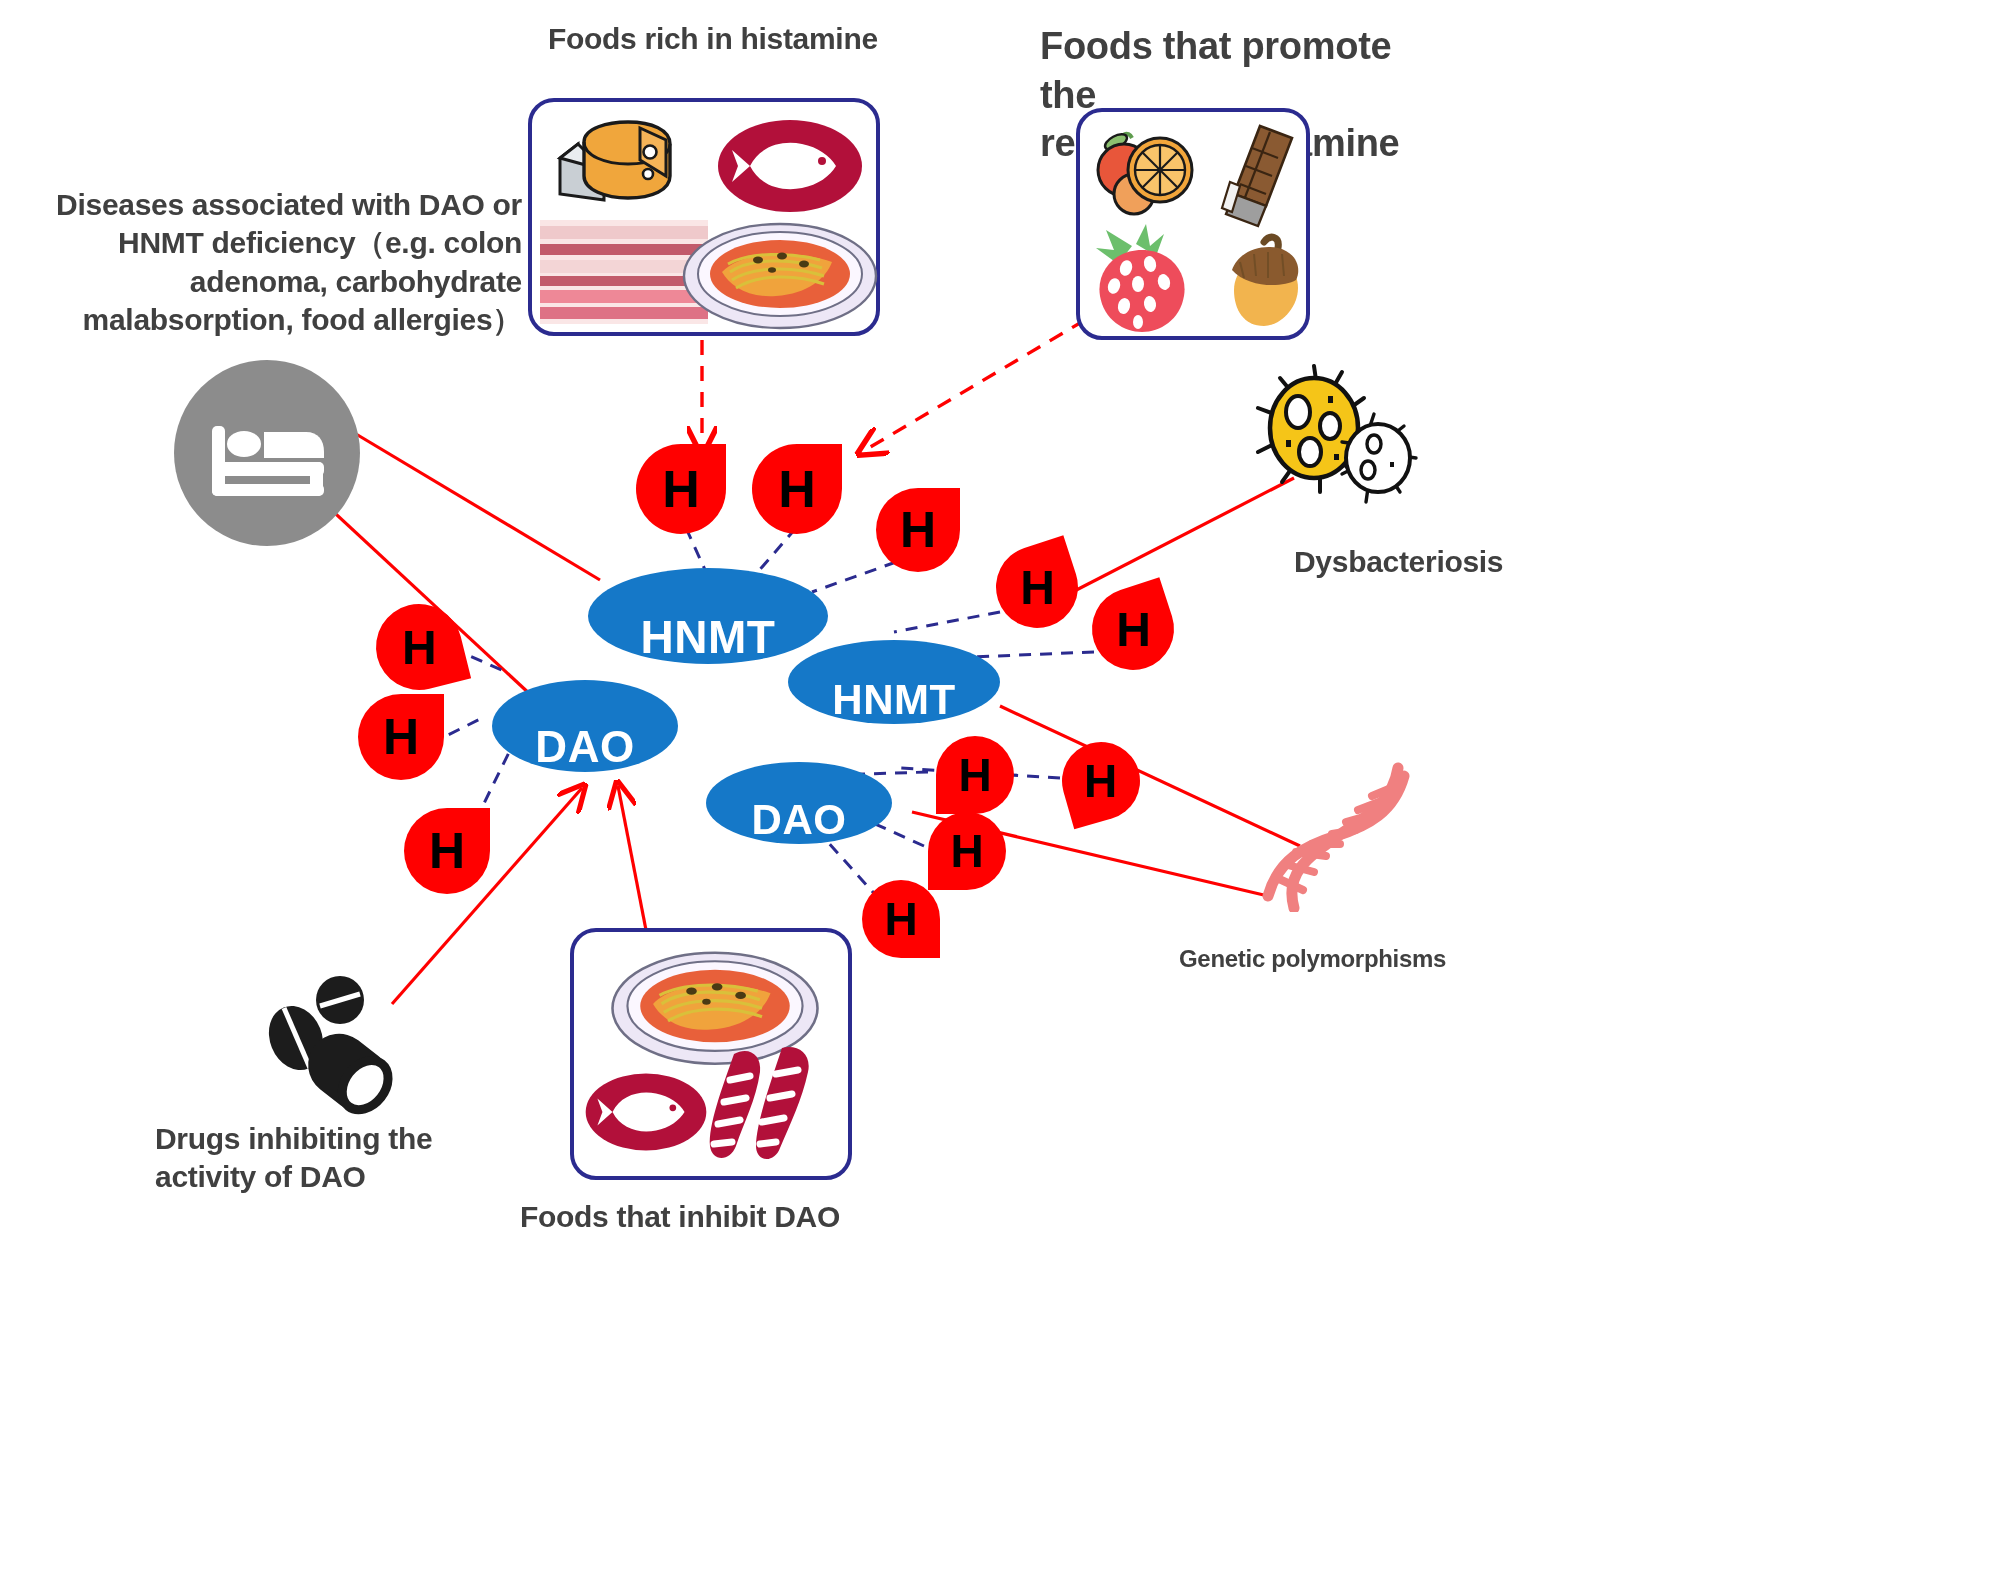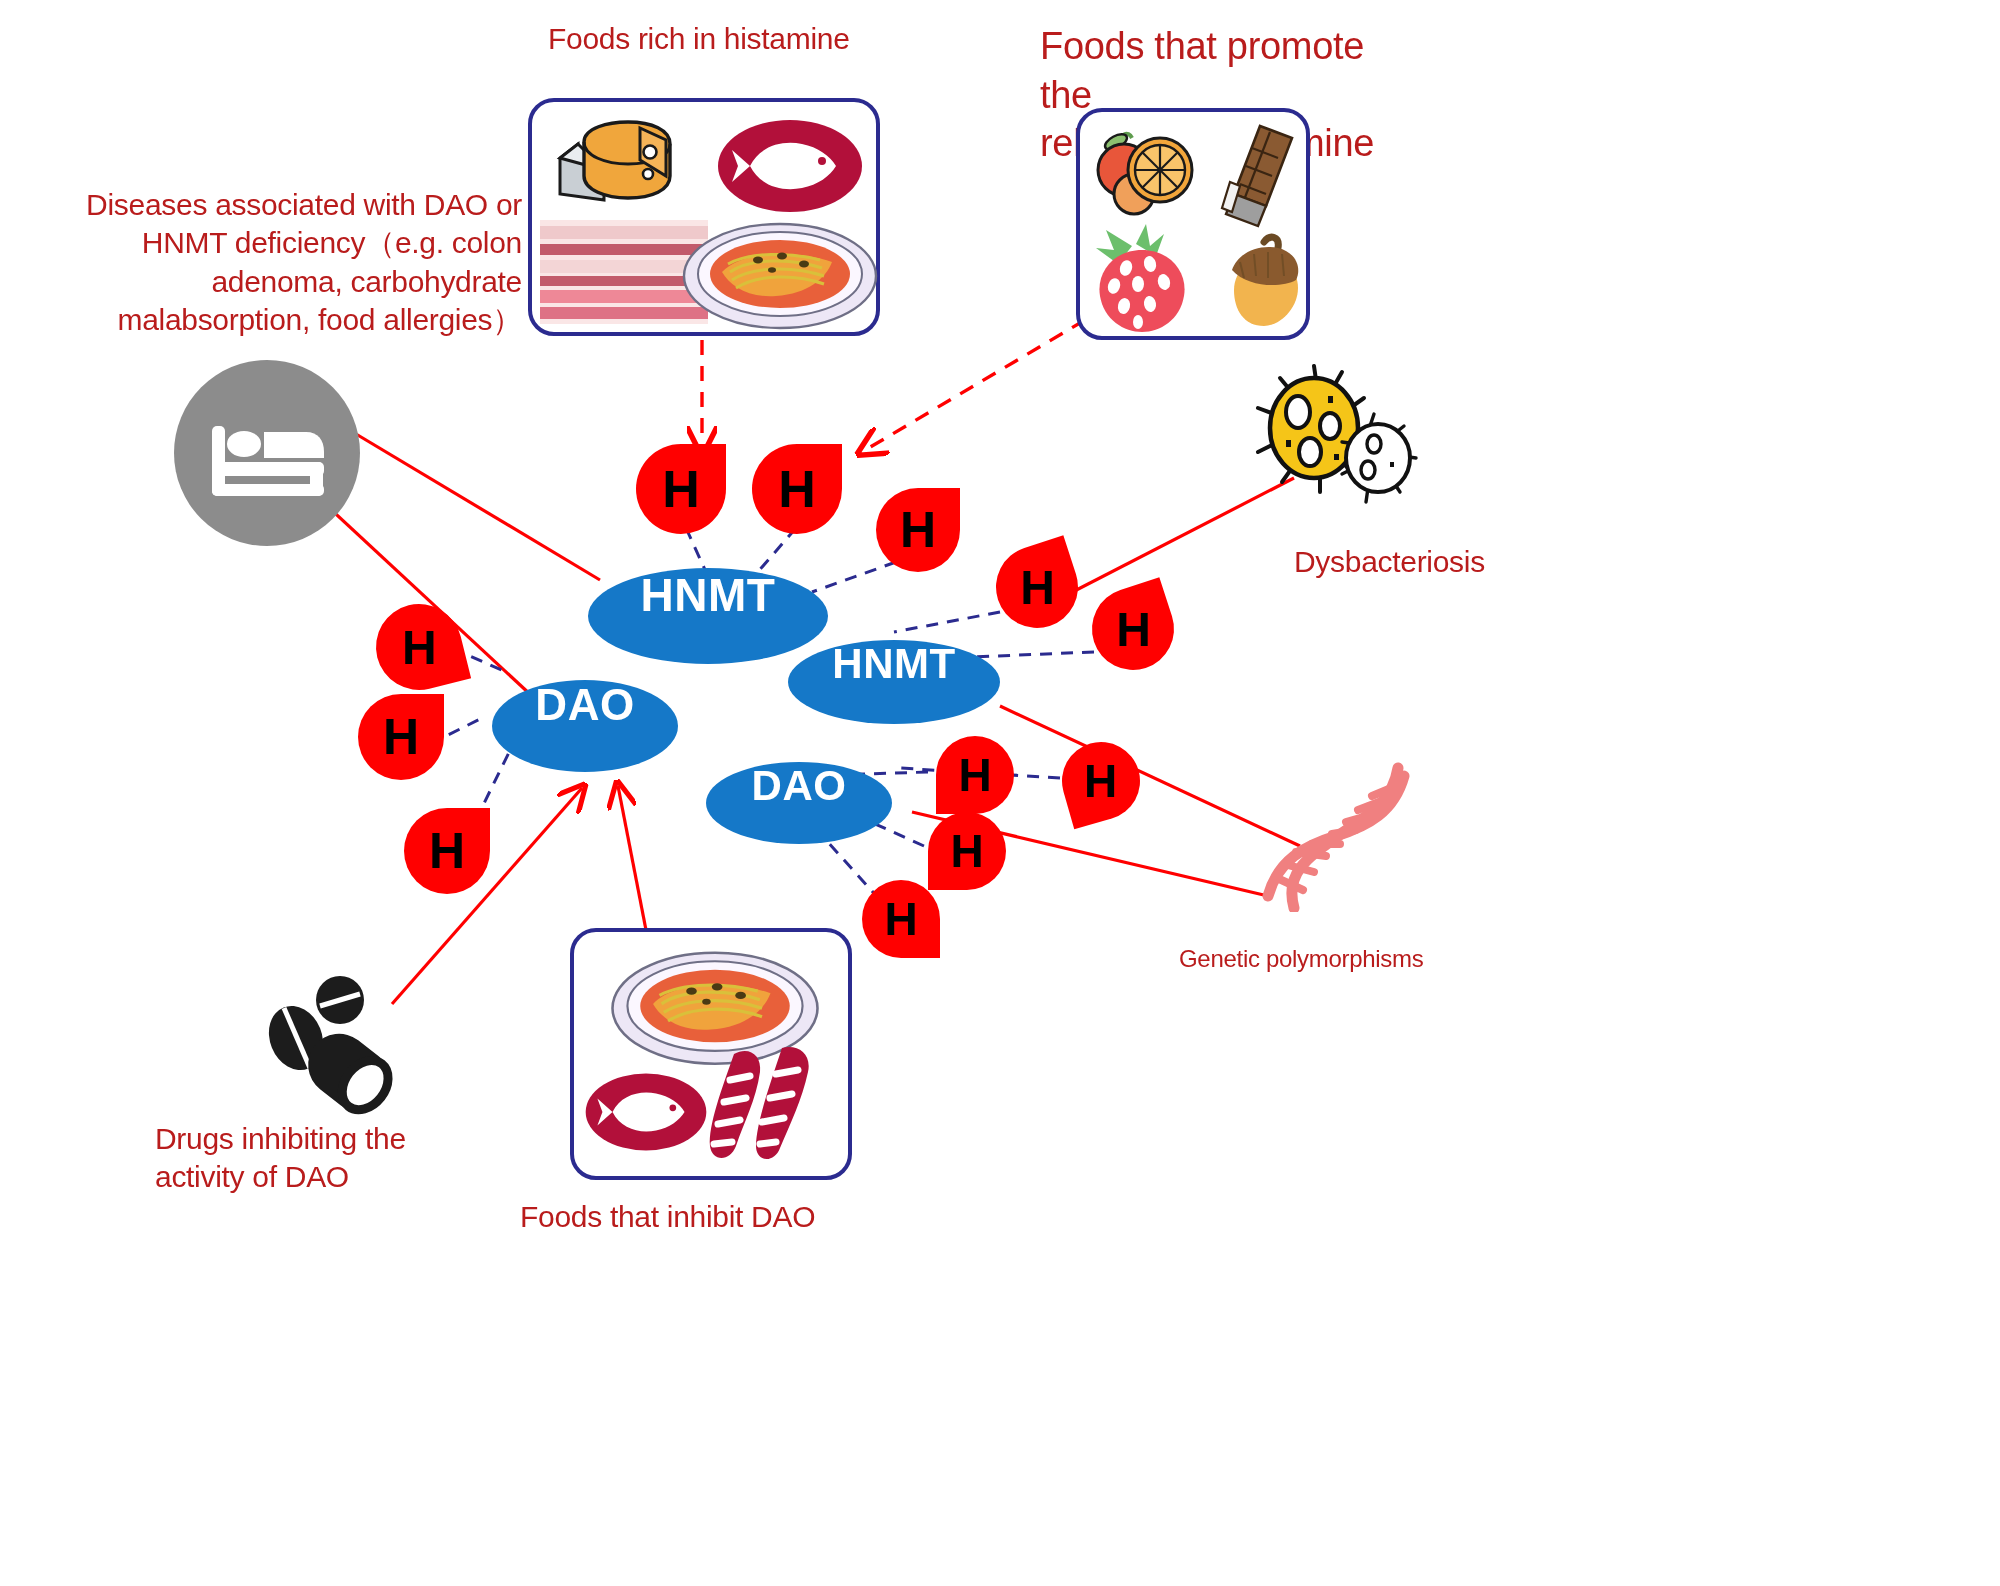--- a/index.html
+++ b/index.html
@@ -1,22 +1,22 @@
 <!DOCTYPE html>
 <html><head>
 <meta charset="utf-8">
 <style>
   html,body{margin:0;padding:0;background:#ffffff;}
   body{width:2000px;height:1586px;position:relative;overflow:hidden;
        font-family:"Liberation Sans","DejaVu Sans",sans-serif;}
   #stage{position:absolute;inset:0;width:2000px;height:1586px;}
-  .lbl{position:absolute;color:#b91c1c;font-weight:normal;line-height:1.28;
+  .lbl{position:absolute;color:#404040;font-weight:bold;line-height:1.28;
        letter-spacing:-0.3px;}
   .node{position:absolute;background:#1578C8;border-radius:50%;
-        display:flex;align-items:flex-start;justify-content:center;
+        display:flex;align-items:flex-end;justify-content:center;
         color:#ffffff;font-weight:bold;letter-spacing:0.5px;}
   .drop{position:absolute;background:#FF0000;display:flex;
         align-items:center;justify-content:center;color:#000000;
         font-weight:bold;font-family:"Liberation Sans",sans-serif;}
   .drop span{display:block;}
   .panel{position:absolute;border:4px solid #2B2B8F;border-radius:26px;
          background:#ffffff;box-sizing:border-box;}
   svg.overlay{position:absolute;left:0;top:0;width:2000px;height:1586px;
               pointer-events:none;}
   .icbox{position:absolute;}

